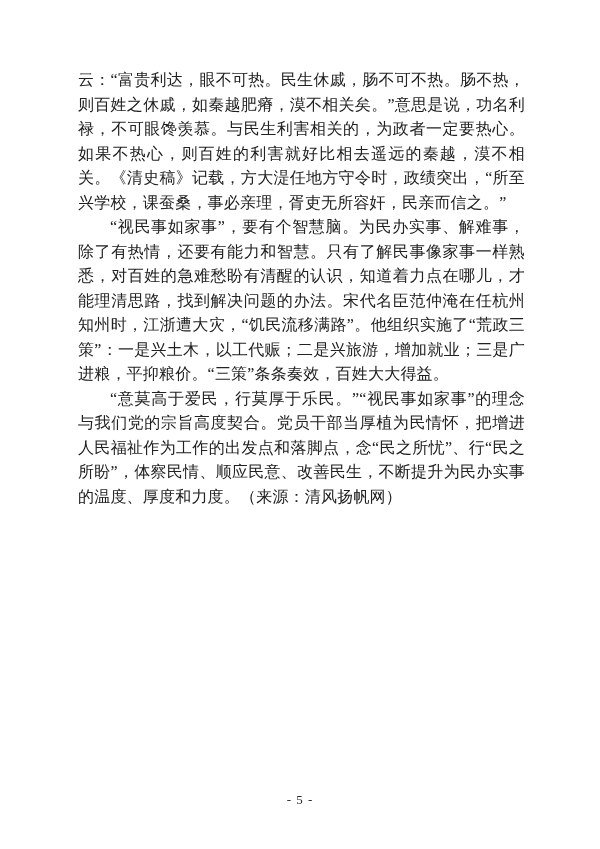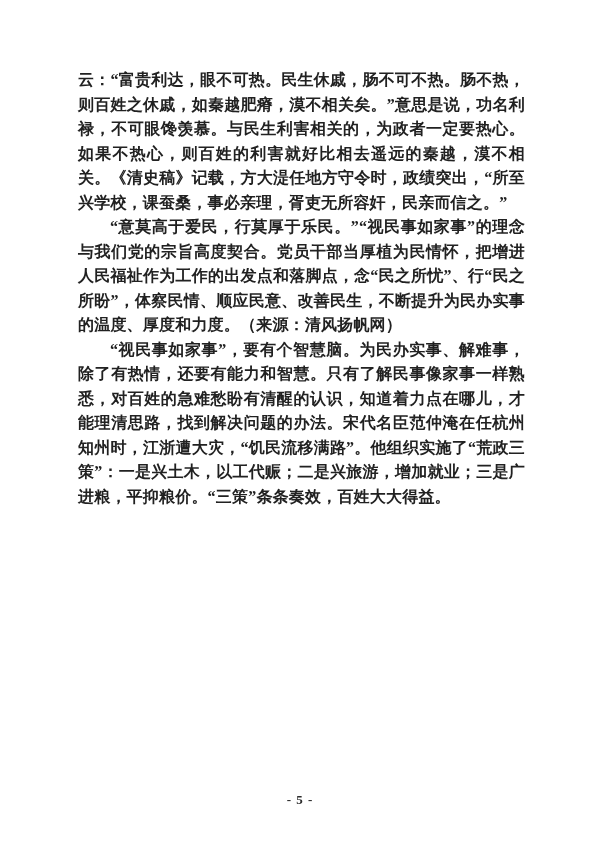--- a/index.html
+++ b/index.html
@@ -9,21 +9,20 @@
     height: 849px;
     background: #ffffff;
     overflow: hidden;
   }
   .page {
     position: relative;
     width: 600px;
     height: 849px;
     background: #ffffff;
     font-family: "Liberation Serif", "DejaVu Serif", serif;
-    font-weight: bold;
   }
   .text-block {
     position: absolute;
     left: 78px;
     top: 68px;
     width: 447px;
     color: #212121;
   }
   .para {
     margin: 0;
@@ -51,17 +50,17 @@
     color: #2b2b2b;
     font-family: "Liberation Serif", "DejaVu Serif", serif;
   }
 </style>
 </head>
 <body>
 
 <div class="page">
   <div class="text-block">
     <p class="para no-indent">云：“富贵利达，眼不可热。民生休戚，肠不可不热。肠不热，则百姓之休戚，如秦越肥瘠，漠不相关矣。”意思是说，功名利禄，不可眼馋羡慕。与民生利害相关的，为政者一定要热心。如果不热心，则百姓的利害就好比相去遥远的秦越，漠不相关。《清史稿》记载，方大湜任地方守令时，政绩突出，“所至兴学校，课蚕桑，事必亲理，胥吏无所容奸，民亲而信之。”</p>
+    <p class="para">“视民事如家事”，要有个智慧脑。为民办实事、解难事，除了有热情，还要有能力和智慧。只有了解民事像家事一样熟悉，对百姓的急难愁盼有清醒的认识，知道着力点在哪儿，才能理清思路，找到解决问题的办法。宋代名臣范仲淹在任杭州知州时，江浙遭大灾，“饥民流移满路”。他组织实施了“荒政三策”：一是兴土木，以工代赈；二是兴旅游，增加就业；三是广进粮，平抑粮价。“三策”条条奏效，百姓大大得益。</p>
     <p class="para">“意莫高于爱民，行莫厚于乐民。”“视民事如家事”的理念与我们党的宗旨高度契合。党员干部当厚植为民情怀，把增进人民福祉作为工作的出发点和落脚点，念“民之所忧”、行“民之所盼”，体察民情、顺应民意、改善民生，不断提升为民办实事的温度、厚度和力度。（来源：清风扬帆网）</p>
-    <p class="para">“视民事如家事”，要有个智慧脑。为民办实事、解难事，除了有热情，还要有能力和智慧。只有了解民事像家事一样熟悉，对百姓的急难愁盼有清醒的认识，知道着力点在哪儿，才能理清思路，找到解决问题的办法。宋代名臣范仲淹在任杭州知州时，江浙遭大灾，“饥民流移满路”。他组织实施了“荒政三策”：一是兴土木，以工代赈；二是兴旅游，增加就业；三是广进粮，平抑粮价。“三策”条条奏效，百姓大大得益。</p>
   </div>
   <div class="page-number">- 5 -</div>
 </div>
 
 </body></html>

